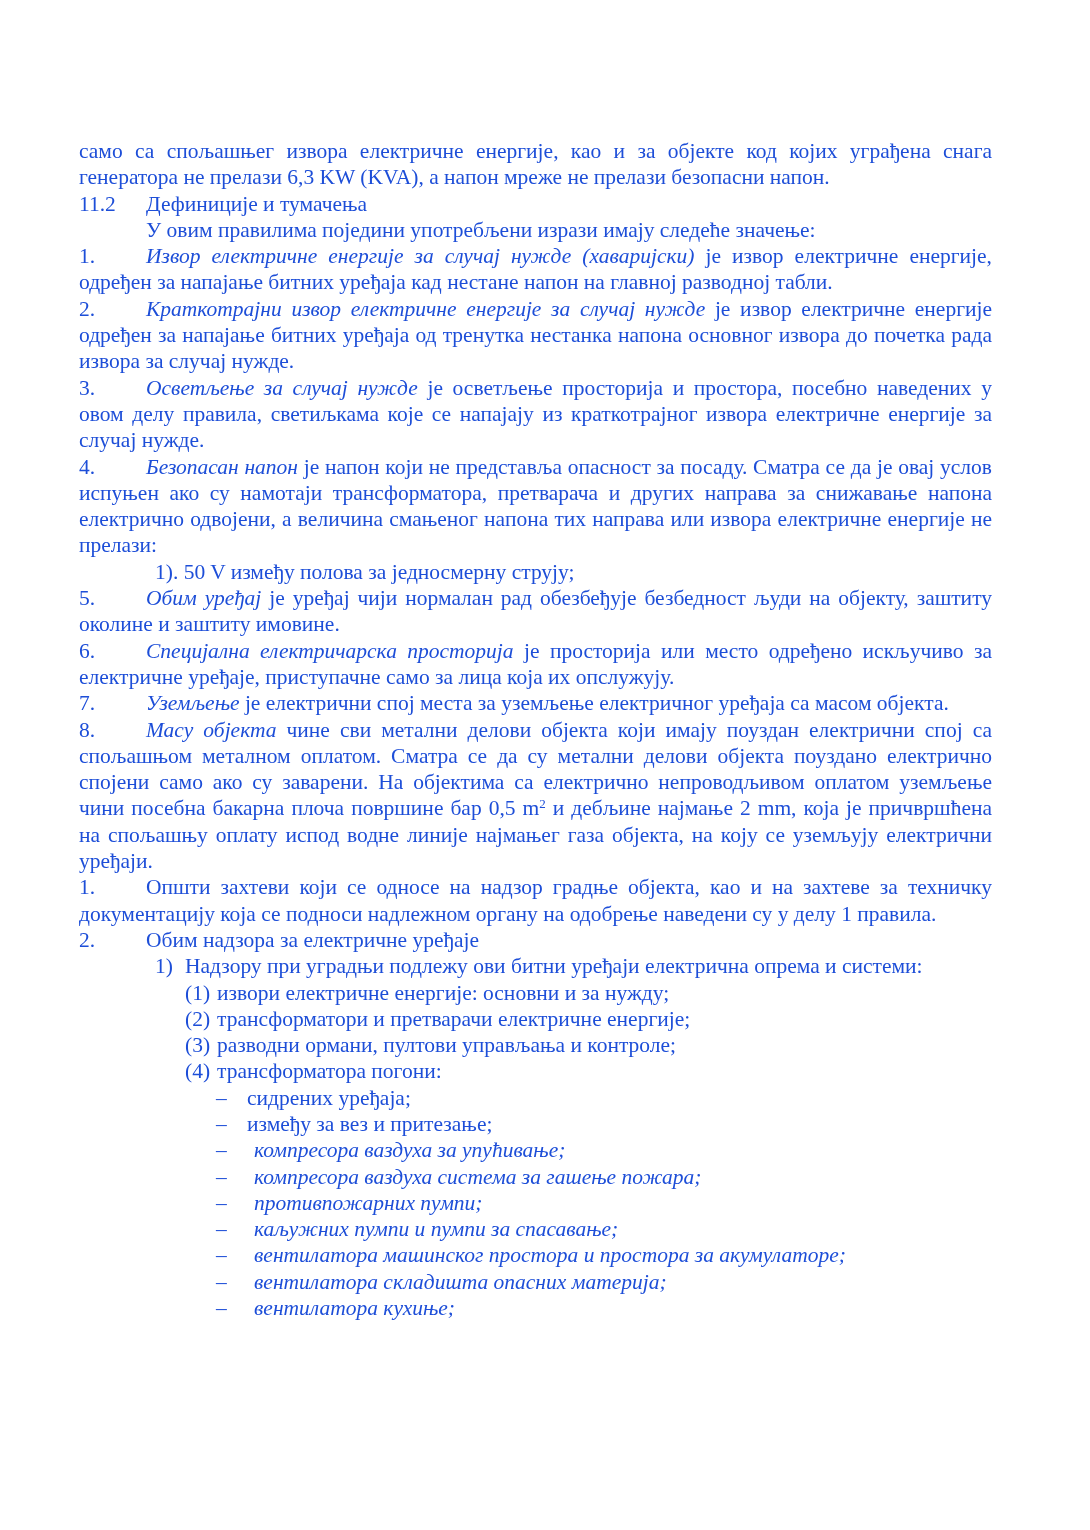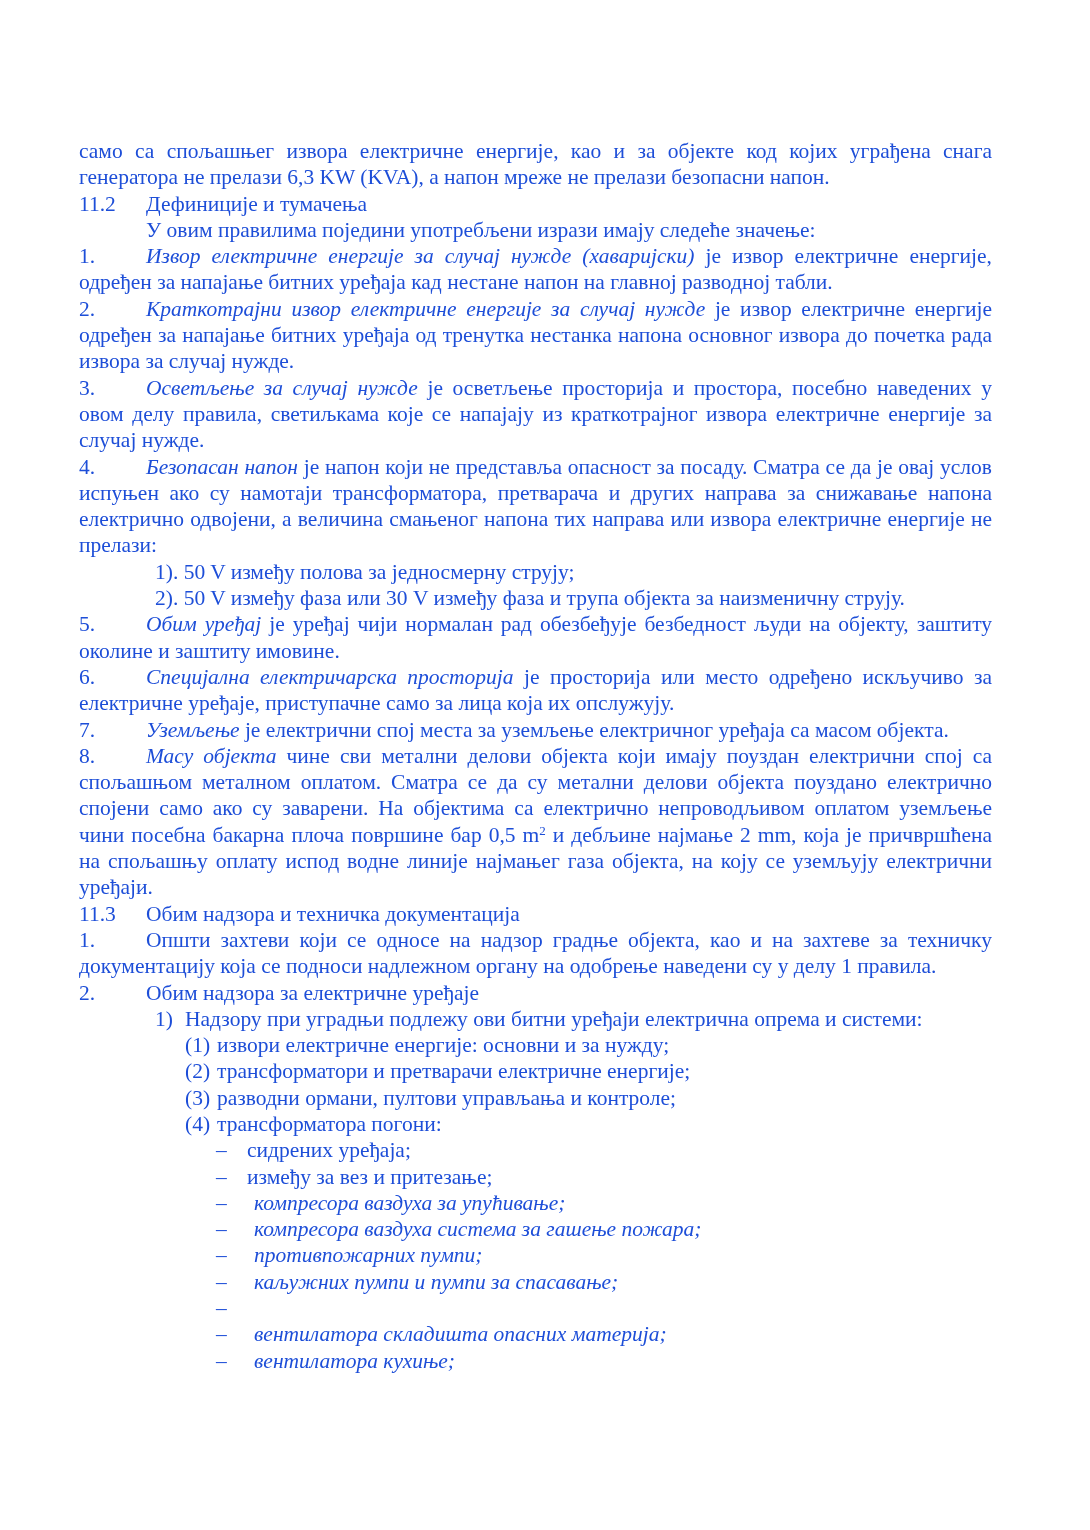--- a/index.html
+++ b/index.html
@@ -38,33 +38,29 @@
   <div class="nl indent">У овим правилима поједини употребљени изрази имају следеће значење:</div>
 
   <p class="p last"><span class="num">1.</span><em>Извор електричне енергије за случај нужде (хаваријски)</em><span> је извор електричне енергије, одређен за напајање битних уређаја кад нестане напон на главној разводној табли.</span></p>
 
   <p class="p last"><span class="num">2.</span><em>Краткотрајни извор електричне енергије за случај нужде</em><span> је извор електричне енергије одређен за напајање битних уређаја од тренутка нестанка напона основног извора до почетка рада извора за случај нужде.</span></p>
 
   <p class="p last"><span class="num">3.</span><em>Осветљење за случај нужде</em><span> је осветљење просторија и простора, посебно наведених у овом делу правила, светиљкама које се напајају из краткотрајног извора електричне енергије за случај нужде.</span></p>
 
   <p class="p last"><span class="num">4.</span><em>Безопасан напон</em><span> је напон који не представља опасност за посаду. Сматра се да је овај услов испуњен ако су намотаји трансформатора, претварача и других направа за снижавање напона електрично одвојени, а величина смањеног напона тих направа или извора електричне енергије не прелази:</span></p>
   <div class="nl sub1">1). 50 V између полова за једносмерну струју;</div>
-  <div class="nl sub1">2). 50 V између фаза или 30 V између фаза и трупа објекта за наизменичну струју.</div>
 
   <p class="p last"><span class="num">5.</span><em>Обим уређај</em><span> је уређај чији нормалан рад обезбеђује безбедност људи на објекту, заштиту околине и заштиту имовине.</span></p>
 
   <p class="p last"><span class="num">6.</span><em>Специјална електричарска просторија</em><span> је просторија или место одређено искључиво за електричне уређаје, приступачне само за лица која их опслужују.</span></p>
 
   <p class="p last"><span class="num">7.</span><em>Уземљење</em><span> је електрични спој места за уземљење електричног уређаја са масом објекта.</span></p>
 
   <p class="p last"><span class="num">8.</span><em>Масу објекта</em><span> чине сви метални делови објекта који имају поуздан електрични спој са спољашњом металном оплатом. Сматра се да су метални  делови објекта поуздано електрично спојени само ако су заварени. На објектима са електрично непроводљивом оплатом уземљење чини посебна бакарна плоча површине бар 0,5 m</span><sup>2</sup><span> и дебљине најмање 2 mm, која је причвршћена на спољашњу оплату испод водне линије најмањег газа  објекта, на коју се уземљују електрични уређаји.</span></p>
 
-  <div class="nl">
-    <span class="num">11.3</span><span>Обим надзора и техничка документација</span>
-  </div>
 
   <p class="p last"><span class="num">1.</span><span>Општи захтеви који се односе на надзор градње објекта, као и на захтеве за техничку документацију која се подноси надлежном органу на одобрење  наведени су у делу 1 правила.</span></p>
 
   <div class="nl"><span class="num">2.</span><span>Обим надзора за електричне уређаје</span></div>
 
   <div class="lvl1">
       <span class="mk">1)</span>
       <span>Надзору при уградњи подлежу ови битни уређаји електрична опрема и системи:</span>
     </div>
 
@@ -104,20 +100,21 @@
   <div class="lvl3">
       <span class="mk">–</span>
       <span class="tx pad">противпожарних пумпи;</span>
     </div>
   <div class="lvl3">
       <span class="mk">–</span>
       <span class="tx pad">каљужних пумпи и пумпи за спасавање;</span>
     </div>
   <div class="lvl3">
       <span class="mk">–</span>
+      <span class="tx pad">вентилатора машинског простора и простора за акумулаторе;</span>
     </div>
   <div class="lvl3">
       <span class="mk">–</span>
       <span class="tx pad">вентилатора складишта опасних материја;</span>
     </div>
   <div class="lvl3">
       <span class="mk">–</span>
       <span class="tx pad">вентилатора кухиње;</span>
     </div>
 

